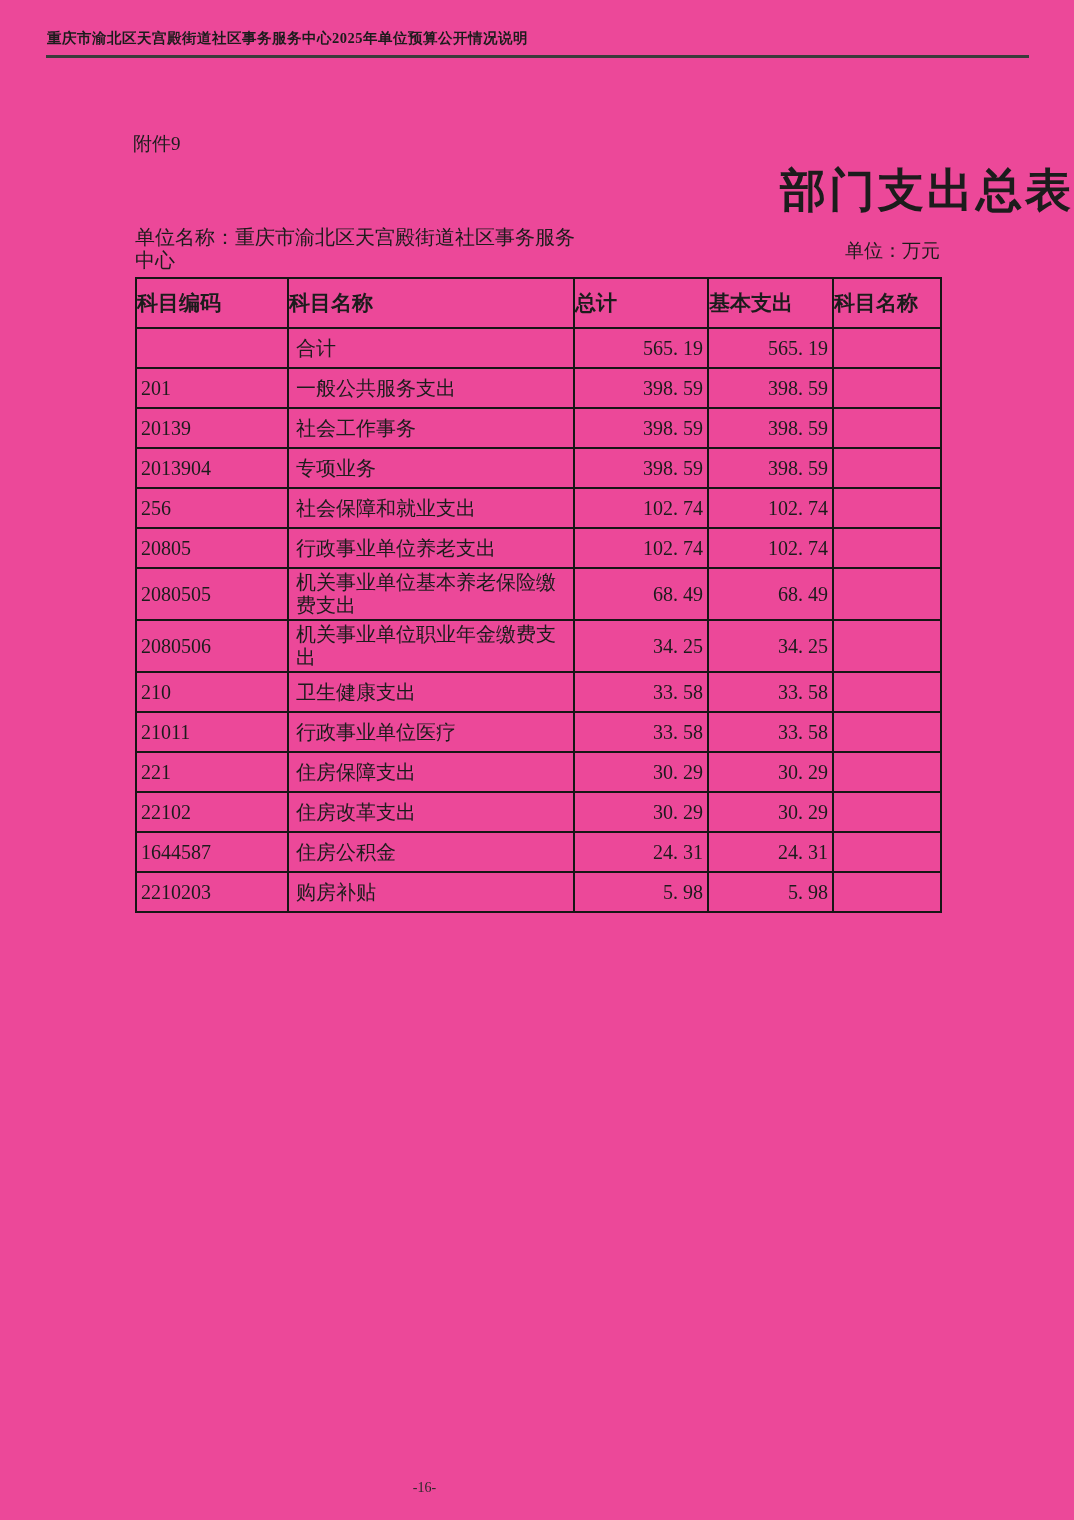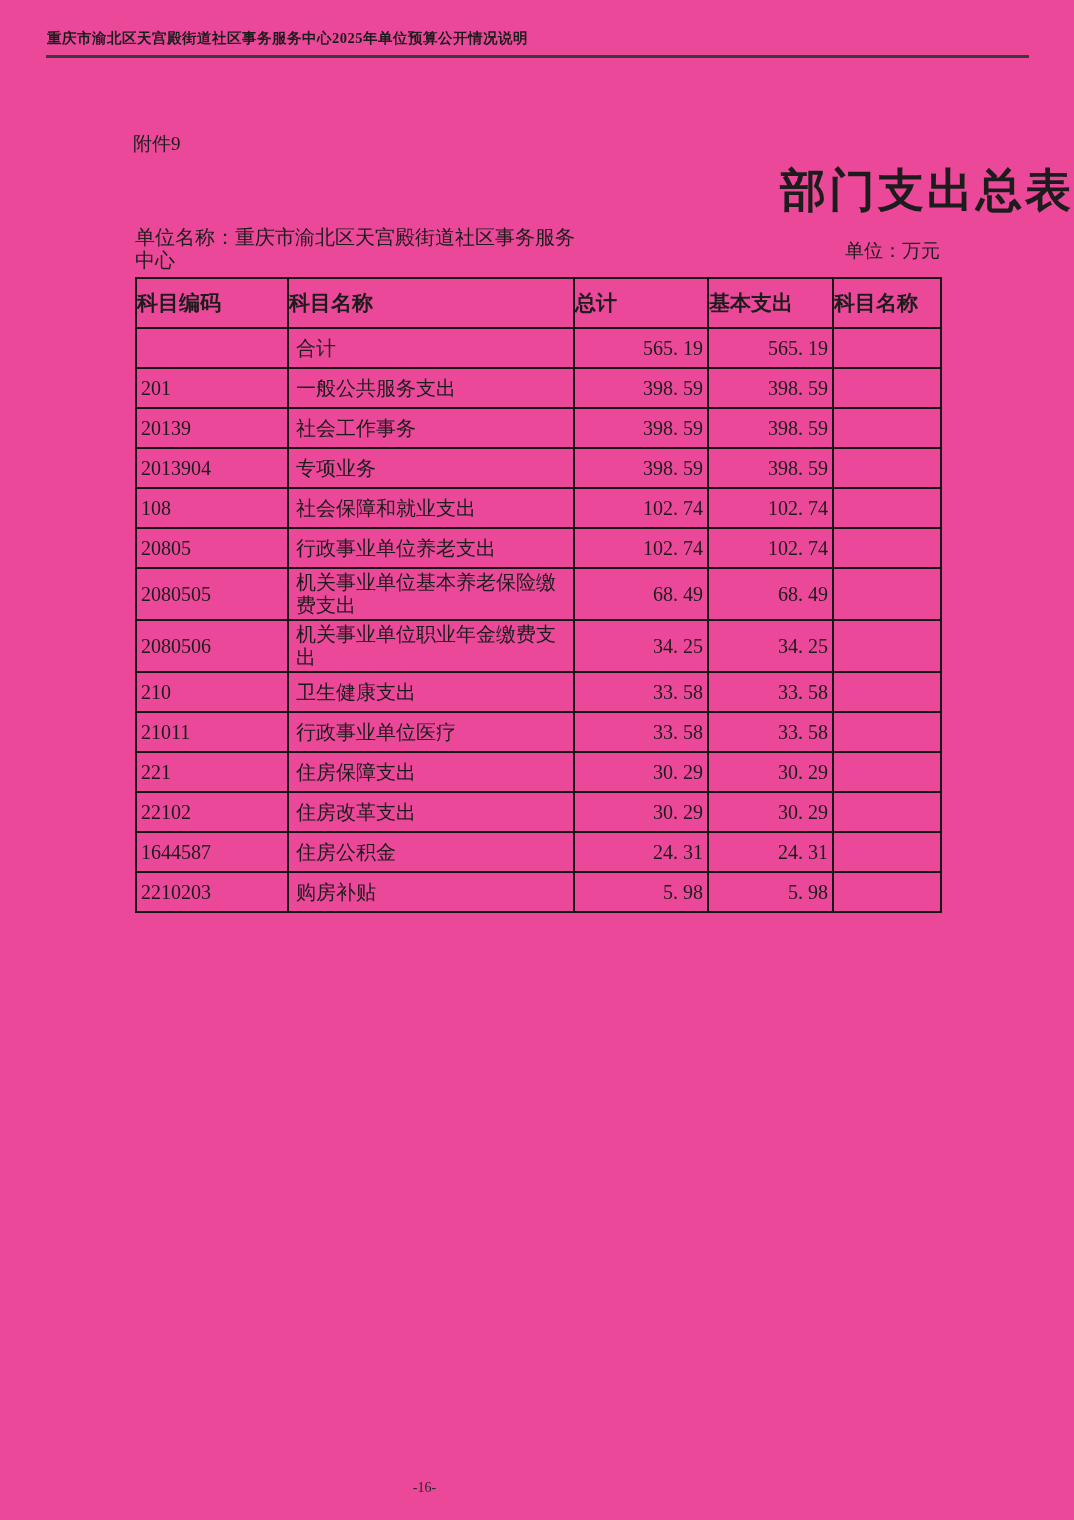--- a/index.html
+++ b/index.html
@@ -175,21 +175,21 @@
 
     <tr>
       <td class="col-code">2013904</td>
       <td class="col-name">专项业务</td>
       <td class="col-num">398. 59</td>
       <td class="col-num">398. 59</td>
       <td class="col-num"></td>
     </tr>
 
     <tr>
-      <td class="col-code">108</td>
+      <td class="col-code">256</td>
       <td class="col-name">社会保障和就业支出</td>
       <td class="col-num">102. 74</td>
       <td class="col-num">102. 74</td>
       <td class="col-num"></td>
     </tr>
 
     <tr>
       <td class="col-code">20805</td>
       <td class="col-name">行政事业单位养老支出</td>
       <td class="col-num">102. 74</td>

